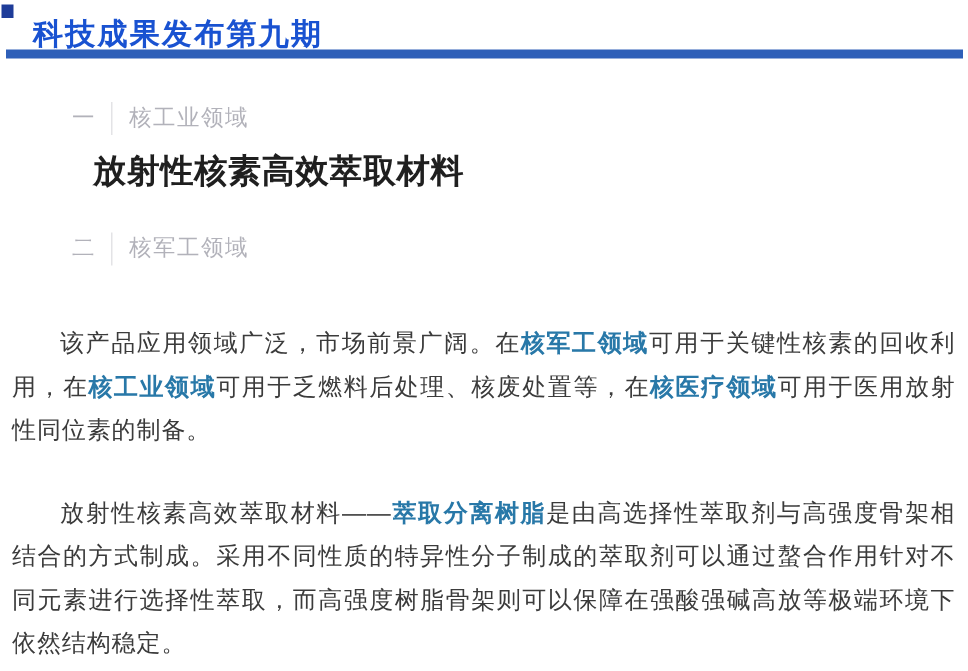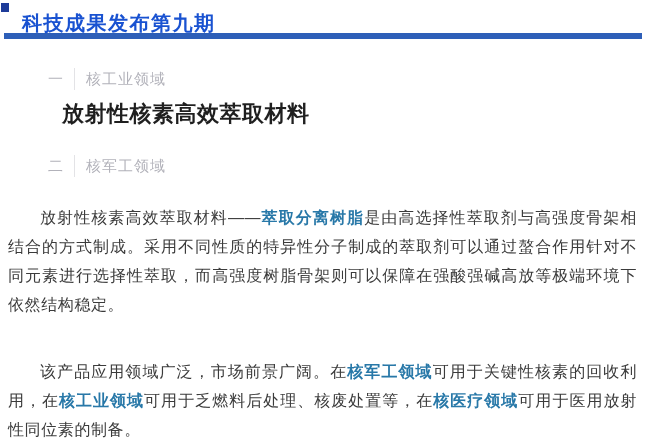--- a/index.html
+++ b/index.html
@@ -103,17 +103,17 @@
   </div>
 
   <div class="result-name">放射性核素高效萃取材料</div>
 
   <div class="section-head second">
     <span class="sec-num">二</span>
     <span class="sec-divider"></span>
     <span class="sec-label">核军工领域</span>
   </div>
 
+  <p class="body-para second"><span>该产品应用领域广泛，市场前景广阔。在</span><span class="em">核军工领域</span><span>可用于关键性核素的回收利用，在</span><span class="em">核工业领域</span><span>可用于乏燃料后处理、核废处置等，在</span><span class="em">核医疗领域</span><span>可用于医用放射性同位素的制备。</span></p>
+
   <p class="body-para"><span>放射性核素高效萃取材料——</span><span class="em">萃取分离树脂</span><span>是由高选择性萃取剂与高强度骨架相结合的方式制成。采用不同性质的特异性分子制成的萃取剂可以通过螯合作用针对不同元素进行选择性萃取，而高强度树脂骨架则可以保障在强酸强碱高放等极端环境下依然结构稳定。</span></p>
-
-  <p class="body-para second"><span>该产品应用领域广泛，市场前景广阔。在</span><span class="em">核军工领域</span><span>可用于关键性核素的回收利用，在</span><span class="em">核工业领域</span><span>可用于乏燃料后处理、核废处置等，在</span><span class="em">核医疗领域</span><span>可用于医用放射性同位素的制备。</span></p>
 
 </main>
 
 </body></html>

